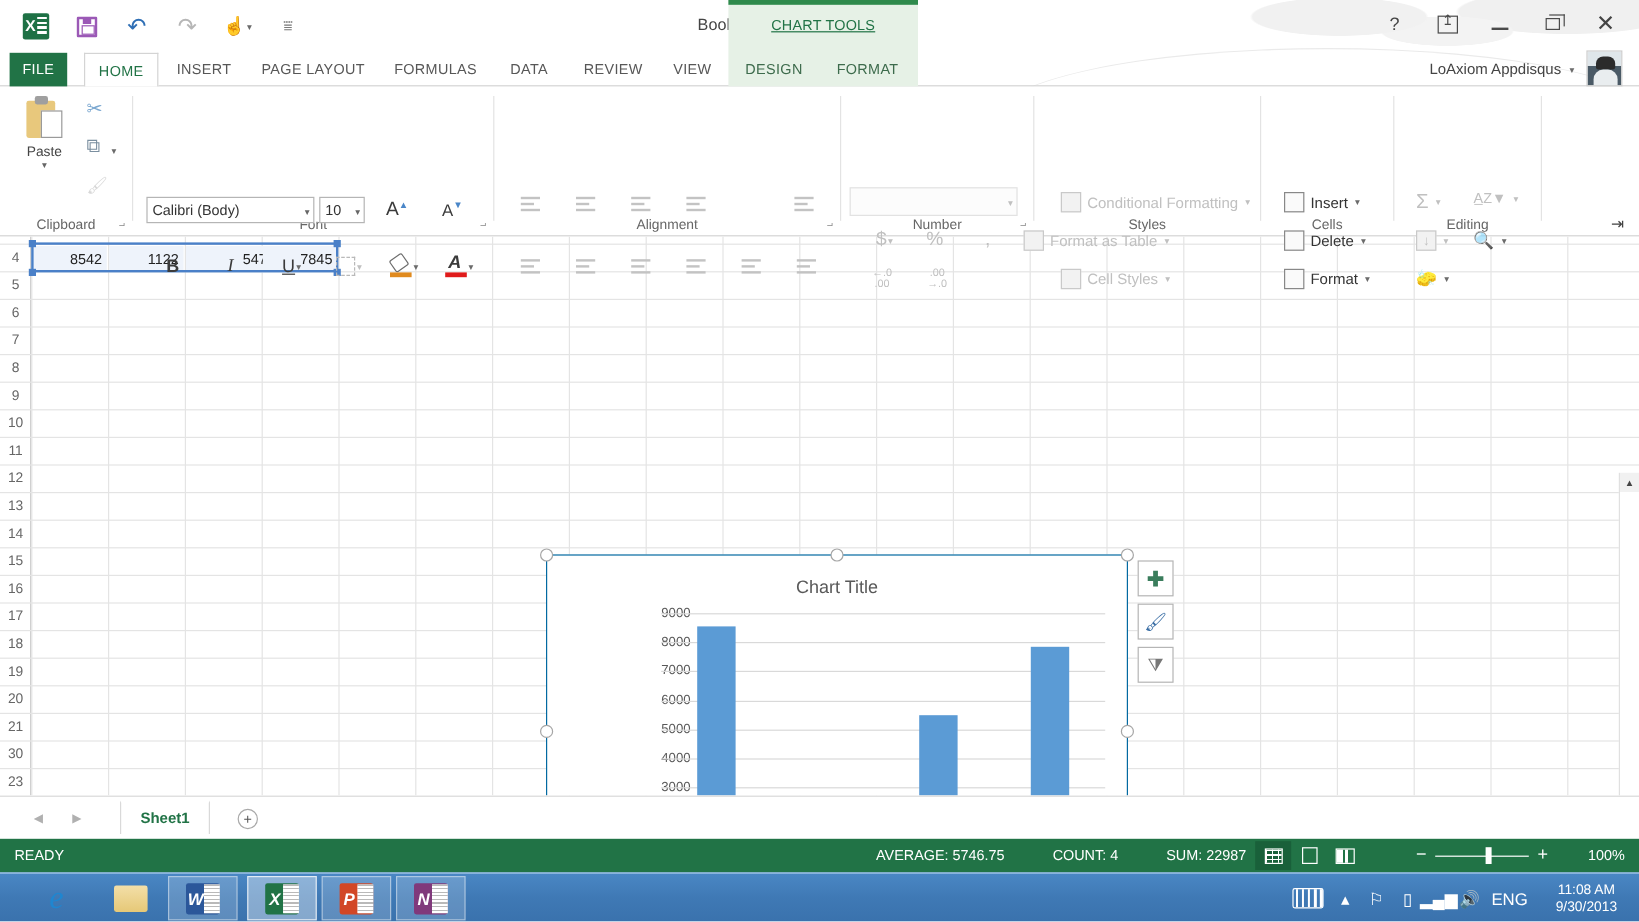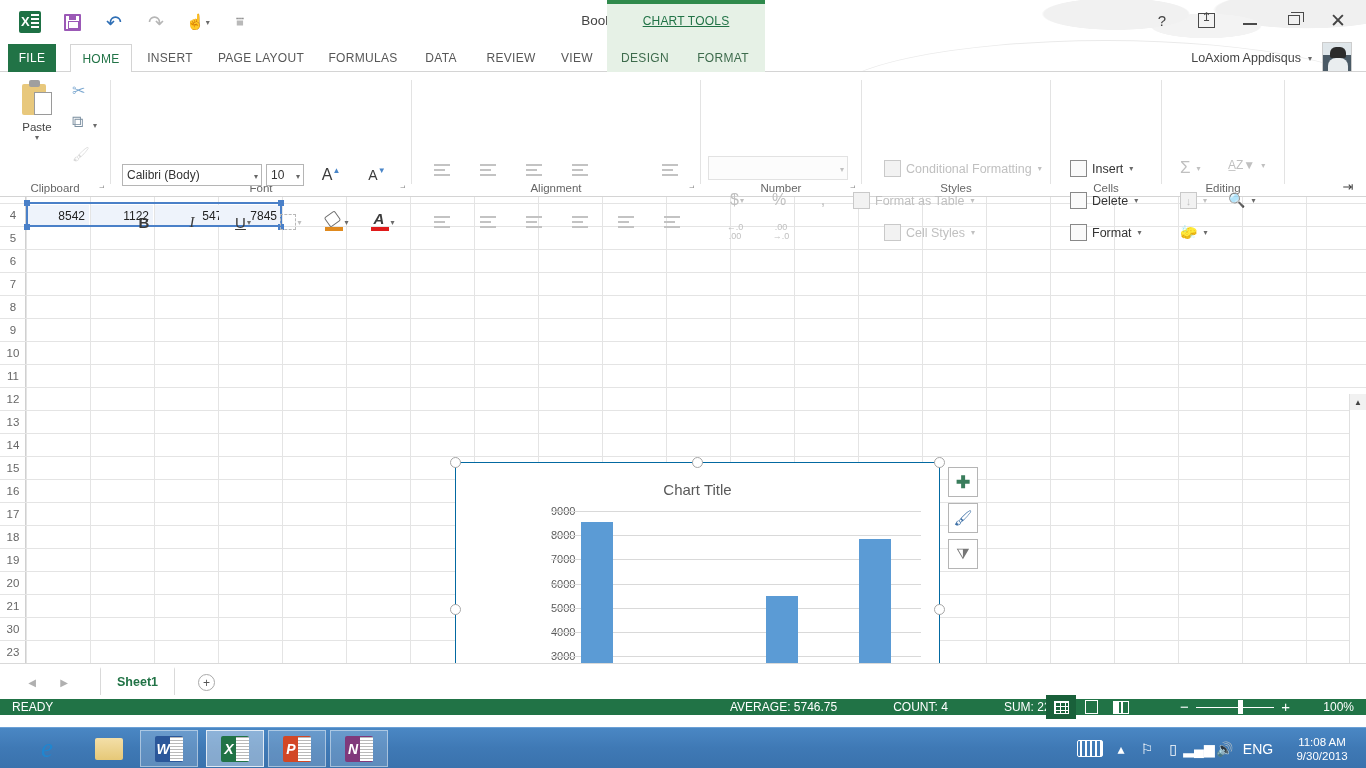--- a/index.html
+++ b/index.html
@@ -164,24 +164,24 @@
   .sheetbar { position: absolute; left: 0; top: 663px; width: 1366px; height: 36px; background: #fff; border-top: 1px solid #d9d9d9;}
   .navbtn { position: absolute; top: 8px; width: 20px; height: 20px; display:flex; align-items:center; justify-content:center; font-size: 10px; color: #b0b0b0;}
   .sheettab { position: absolute; left: 100px; top: 3px; height: 28px; padding: 0 16px; display: flex; align-items: center;
               font-size: 12.5px; font-weight: bold; color: #217346; background: #fff; border: 1px solid #d9d9d9; border-top: 2px solid #fff; border-bottom: none;}
   .addsheet { position: absolute; left: 198px; top: 10px; width: 17px; height: 17px; border: 1px solid #a9a9a9; border-radius: 50%;
               display:flex; align-items:center; justify-content:center; font-size: 12px; color: #555;}
   .vscroll { position: absolute; right: 0; top: 197px; width: 17px; height: 466px; background: #fff; border-left: 1px solid #e0e0e0;}
   .vsbtn { position: absolute; left: 0; width: 16px; height: 16px; display:flex; align-items:center; justify-content:center; font-size: 8px; color: #444; background:#f1f1f1;}
 
   
-  .statusbar { position: absolute; left: 0; top: 699px; width: 1366px; height: 16px; background: #217346; color: #fff;
+  .statusbar { position: absolute; left: 0; top: 699px; width: 1366px; height: 28px; background: #217346; color: #fff;
                display: flex; align-items: center; font-size: 12px;}
   .sb-ready { position: absolute; left: 12px; }
-  .sb-stats { position: absolute; left: 730px; display: flex; gap: 56px; }
+  .sb-stats { position: absolute; left: 730px; display: flex; gap: 40px; }
   .sb-views { position: absolute; left: 1046px; display: flex; gap: 0px; }
   .viewbtn { width: 30px; height: 24px; display: flex; align-items: center; justify-content: center;}
   .viewbtn.active { background: #19603a; }
   .zoomslider { position: absolute; left: 1180px; width: 110px; height: 24px; display: flex; align-items: center; }
   .zs-line { position: absolute; left: 16px; right: 16px; height: 1px; background: #fff;}
   .zs-thumb { position: absolute; left: 58px; width: 5px; height: 14px; background: #fff;}
   .zs-minus { position: absolute; left: 0; font-size: 15px; line-height: 10px;}
   .zs-plus { position: absolute; right: 0; font-size: 15px; line-height: 12px;}
   .sb-zoom { position: absolute; right: 12px; font-size: 12px;}
 

